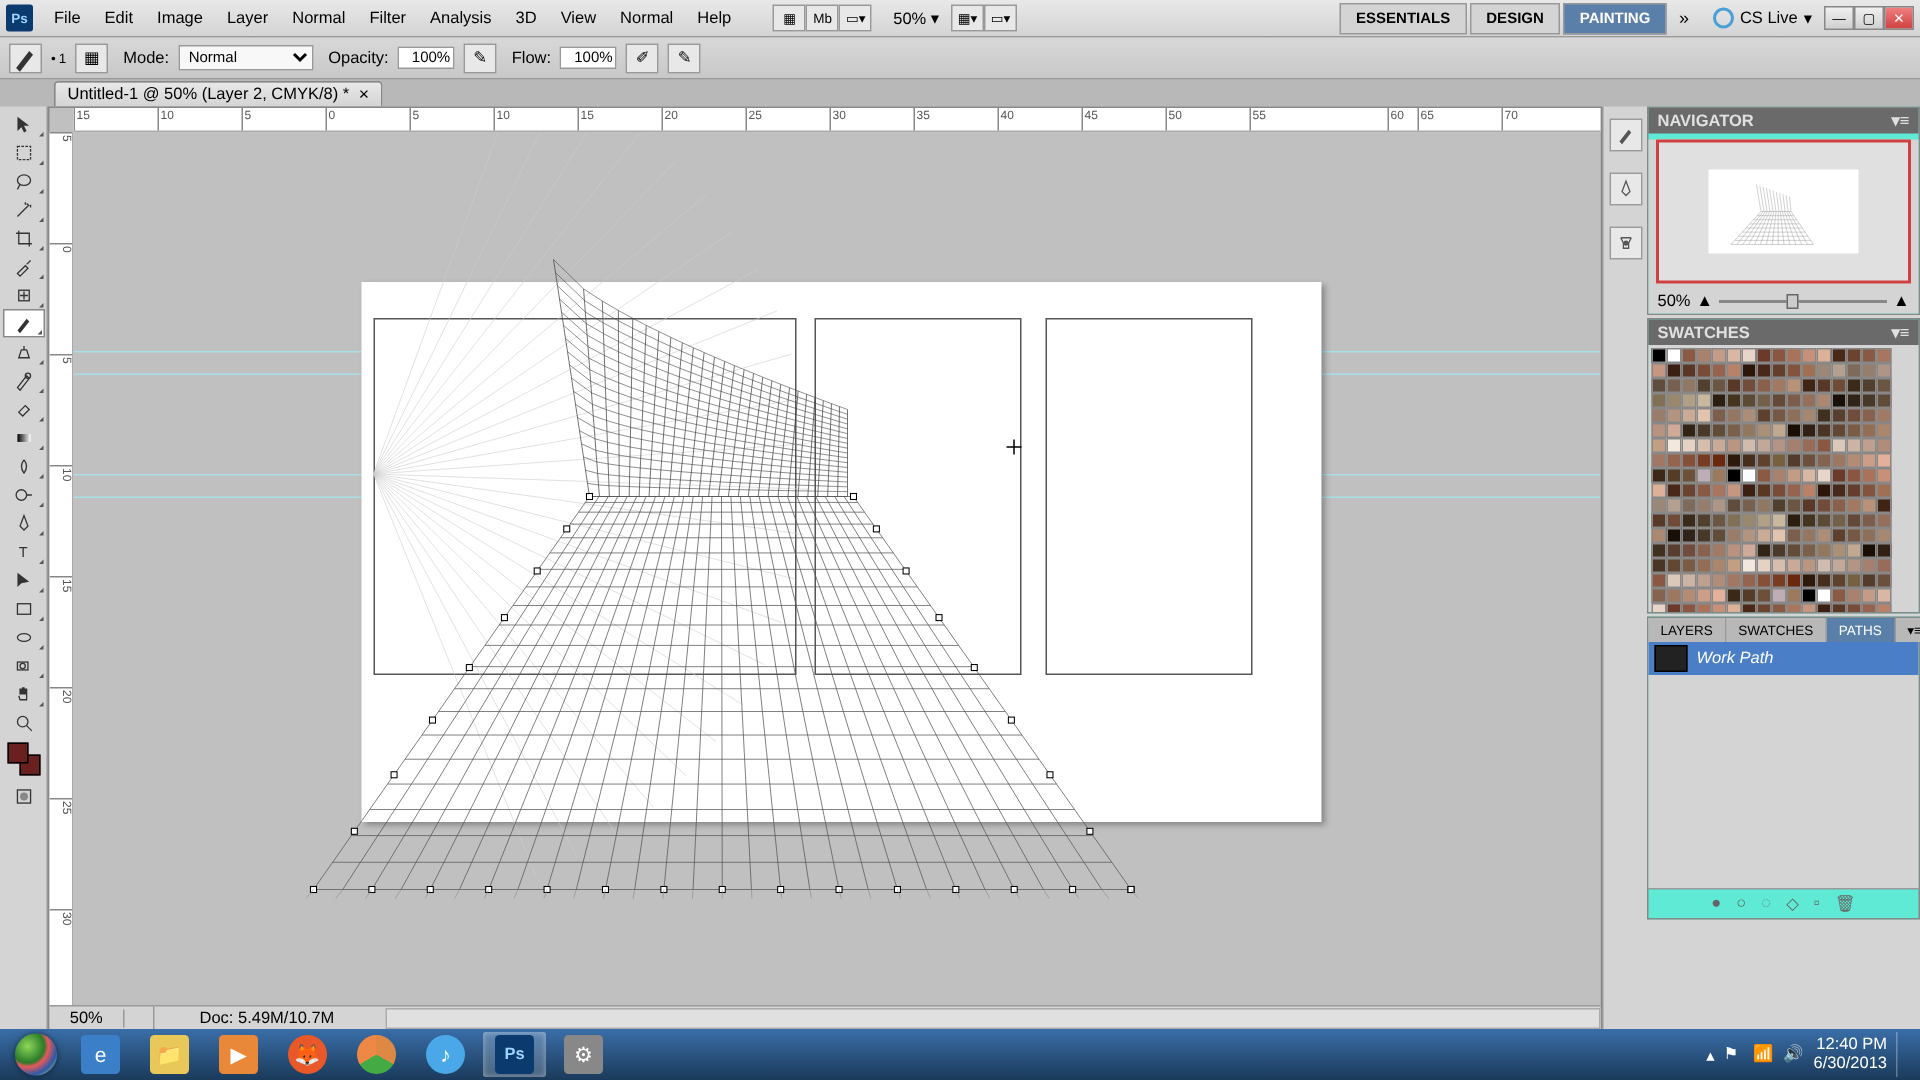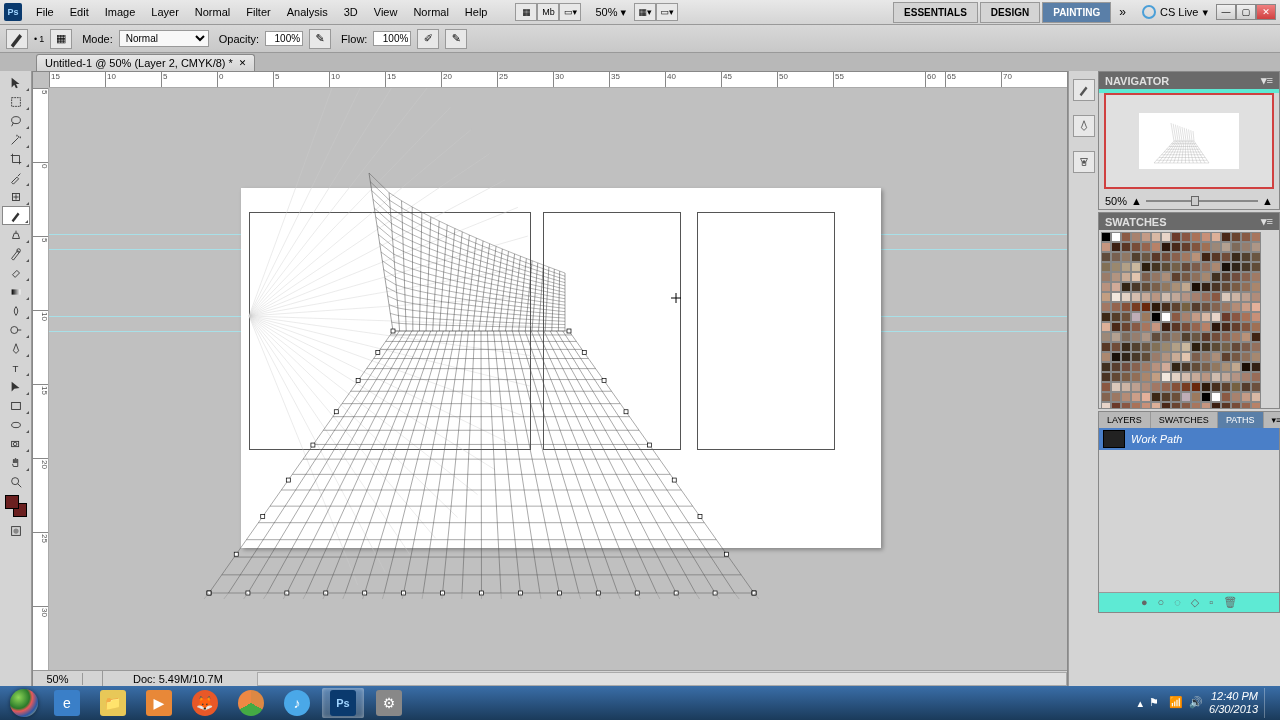--- a/index.html
+++ b/index.html
@@ -85,21 +85,21 @@
 .path-icons { display: flex; justify-content: center; gap: 10px; padding: 3px; border-top: 1px solid #999; font-size: 9px; color: #666; }
 
 
 .taskbar { position: absolute; bottom: 0; left: 0; right: 0; height: 34px; background: linear-gradient(#3a6ea8, #1a3a5a); display: flex; align-items: center; padding: 0 4px; }
 .start-btn { width: 40px; height: 30px; display: flex; align-items: center; justify-content: center; }
 .start-orb { width: 28px; height: 28px; border-radius: 50%; background: radial-gradient(circle at 30% 30%, #8fd858, #2a7a2a 40%, #e85858 50%, #2a5aa8 70%, #f8e858); box-shadow: 0 0 4px rgba(0,0,0,.5); }
 .task-icon { width: 42px; height: 30px; display: flex; align-items: center; justify-content: center; border-radius: 2px; margin: 0 2px; }
 .task-icon.active { background: rgba(255,255,255,.2); box-shadow: inset 0 0 4px rgba(255,255,255,.4); }
 .task-icon .ic { width: 26px; height: 26px; border-radius: 3px; display: flex; align-items: center; justify-content: center; font-size: 14px; color: #fff; }
 .systray { margin-left: auto; display: flex; align-items: center; color: #fff; font-size: 10px; gap: 6px; padding-right: 4px; }
-.systray .clock { text-align: right; line-height: 1.2; font-style: italic; }
+.systray .clock { text-align: right; line-height: 1.2; }
 .tray-ic { width: 14px; height: 14px; }
 </style>
 </head>
 <body>
 
 <div class="menubar">
   <div class="ps-icon">Ps</div>
   <div class="menu-item">File</div>
   <div class="menu-item">Edit</div>
   <div class="menu-item">Image</div>

